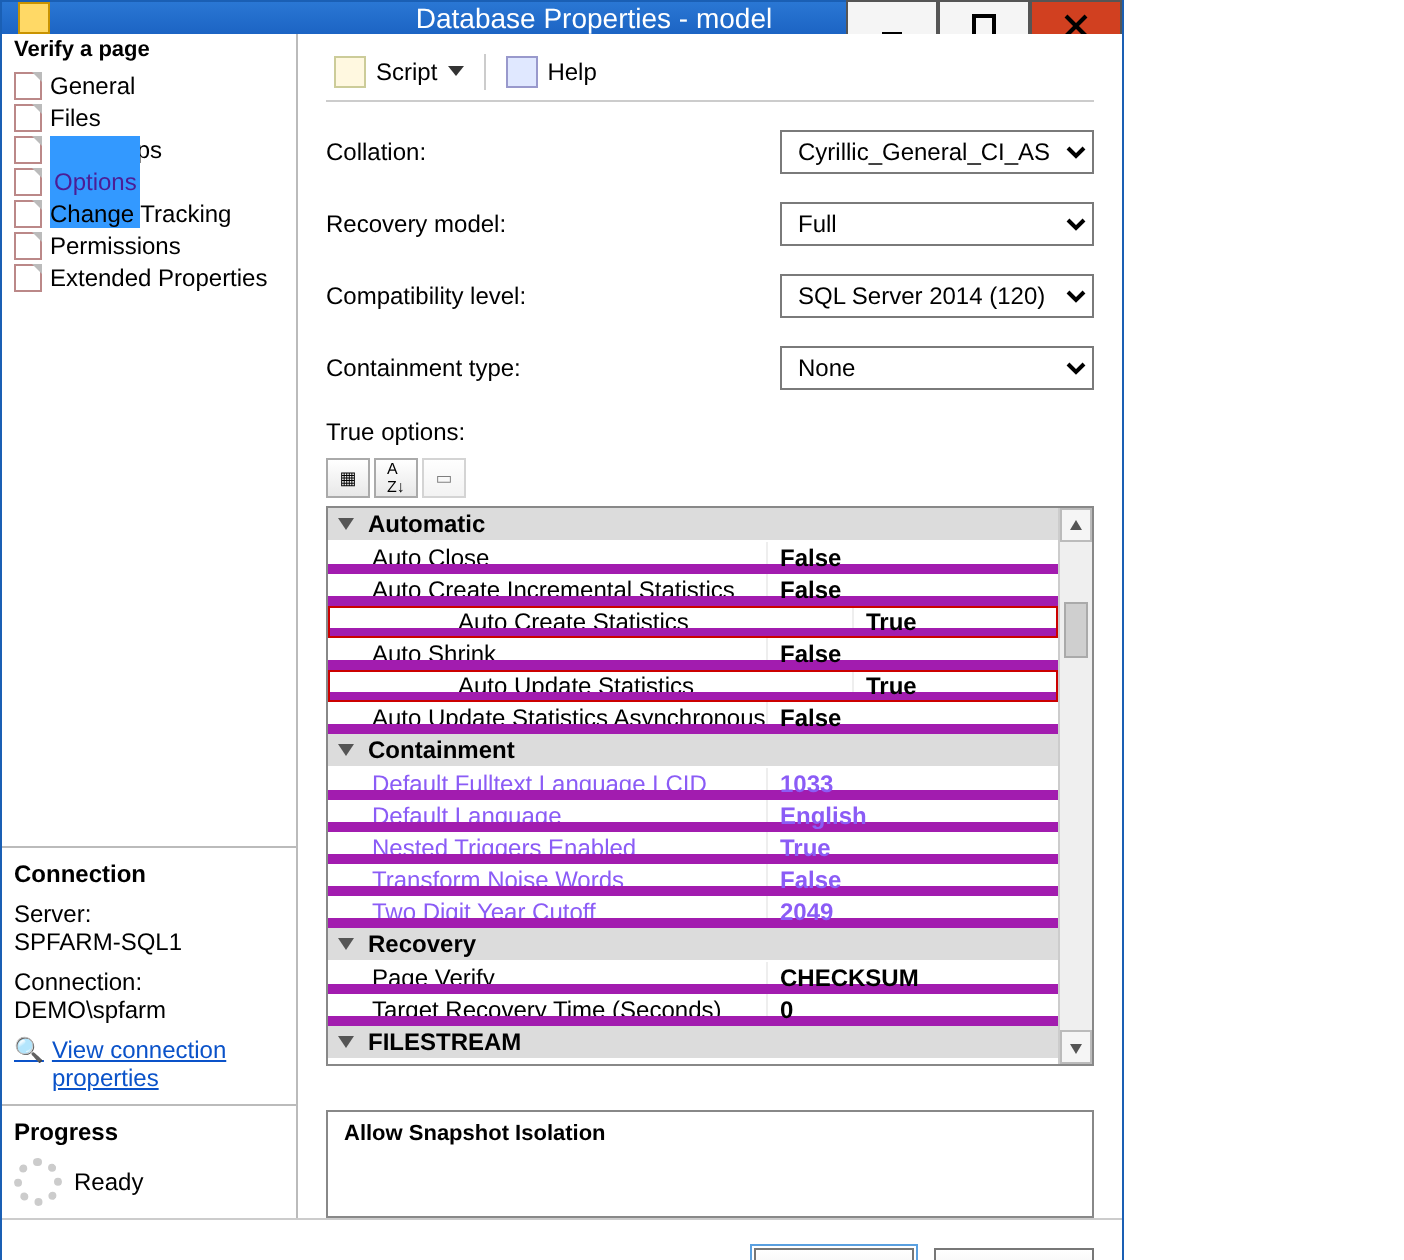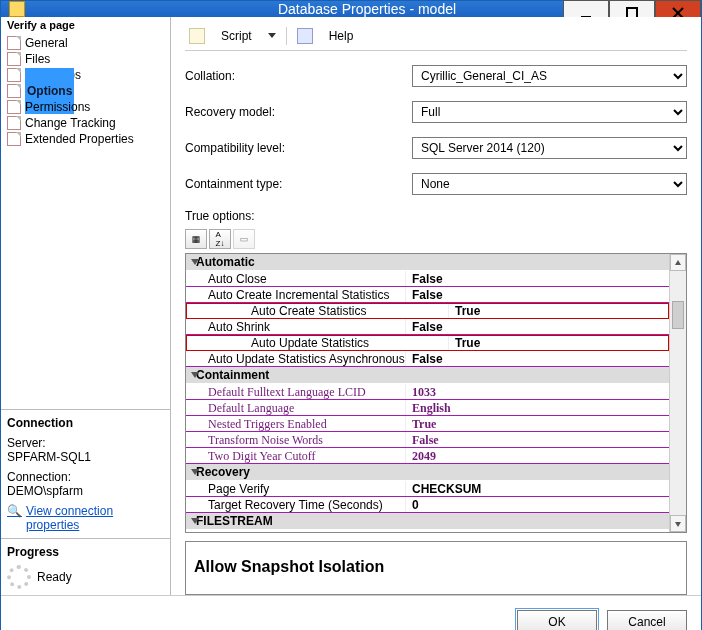--- a/index.html
+++ b/index.html
@@ -1,67 +1,67 @@
 <!DOCTYPE html>
 <html><head>
 <meta charset="utf-8">
 <style>
   * { box-sizing: border-box; margin: 0; padding: 0; font-family: "Segoe UI", Tahoma, sans-serif; font-size: 12px; }
   body { background: #fff; }
-  .window { width: 702px; height: 630px; border: 1px solid #1a5fb4; display: flex; flex-direction: column; }
+  .window { width: 562px; height: 630px; border: 1px solid #1a5fb4; display: flex; flex-direction: column; }
   .titlebar { height: 32px; background: linear-gradient(#2a77d4,#1c64c4); display: flex; align-items: center; color: #fff; position: relative; }
   .titlebar .icon { width: 16px; height: 16px; margin: 0 8px; background: #ffd966; border:1px solid #c99300; }
   .titlebar .title { flex:1; text-align:center; font-size:14px; font-weight:400; }
   .winbtns { display:flex; position:absolute; right:0; top:-1px; }
   .winbtn { width:46px; height:26px; border:1px solid #555; background:#f5f5f5; display:flex; align-items:center; justify-content:center; font-family:sans-serif; }
   .winbtn.close { background:#d14020; color:#000; }
   .winbtn svg { width:12px; height:12px; }
   .body { flex:1; display:flex; background:#fff; position:relative; }
   .leftpane { width:170px; border-right:1px solid #bbb; display:flex; flex-direction:column; }
   .sect-title { font-weight:700; font-size:11px; padding:2px 6px; background:#fff; }
   .tree { padding:2px 4px 4px 4px; flex:0 0 auto; }
   .tree-item { display:flex; align-items:center; gap:4px; height:16px; padding:0 2px; }
-  .tree-item.selected span.lbl { background:#3399ff; color:#0f172a; padding:16px 2px;font-weight:bold; }
+  .tree-item.selected span.lbl { background:#3399ff; color:#4c1d95; padding:16px 2px; }
   .tree-item .pg-icon { width:14px; height:14px; background:#fff; border:1px solid #b88; position:relative; }
   .tree-item .pg-icon::after{content:"";position:absolute;right:-1px;top:-1px;border-top:5px solid #bbb;border-left:5px solid transparent;}
   .leftpane .spacer { flex:1; }
   .conn { border-top:1px solid #bbb; padding:6px; font-size:11px; }
   .conn b { font-weight:700; display:block; margin-bottom:6px; }
   .conn .lbl { margin-top:6px; }
   .conn a { color:#0a52c9; text-decoration:underline; display:flex; gap:4px; align-items:flex-start; margin-top:6px;}
   .progress { border-top:1px solid #bbb; padding:6px; font-size:11px; }
   .spinner { width:24px; height:24px; border:4px dotted #ccc; border-radius:50%; display:inline-block; vertical-align:middle; margin-right:6px;}
   .rightpane { flex:1; display:flex; flex-direction:column; padding:8px 14px 0 14px; }
   .toolbar { display:flex; align-items:center; gap:6px; border-bottom:1px solid #ccc; padding-bottom:4px; height:26px;}
-  .tb-btn { display:flex; align-items:center; gap:16px; padding:2px 4px; }
+  .tb-btn { display:flex; align-items:center; gap:5px; padding:2px 4px; }
   .tb-btn .ic { width:16px; height:16px; background:#fff8e0; border:1px solid #cc9; }
   .tb-btn .ic.help { background:#e0e8ff; border-color:#99c; }
   .tb-drop { width:0;height:0;border-left:4px solid transparent;border-right:4px solid transparent;border-top:5px solid #333; }
   .formrow { display:flex; align-items:center; margin-top:14px;gap:37px; }
   .formrow .flabel { width:190px; font-size:12px; }
   .formrow select { flex:1; height:22px; border:1px solid #7a7a7a; background:#fff; padding:0 4px; font-size:12px;}
   .other-label { margin-top:14px; font-size:12px; }
   .gridbtns { display:flex; gap:2px; margin:6px 0 4px 0; }
   .gridbtns .gb { width:22px; height:20px; border:1px solid #aaa; background:linear-gradient(#fff,#e8e8e8); display:flex; align-items:center;justify-content:center; font-size:9px;}
   .gb.small{font-size:8px;}
   .gridwrap { border:1px solid #888; height:280px; display:flex; }
   .gridbody { flex:1; overflow:hidden; background:#fff; position:relative;}
   .gridscroll { width:17px; background:#efefef; border-left:1px solid #ccc; display:flex; flex-direction:column; }
   .gridscroll .arr{height:17px;border:1px solid #bbb;background:#f5f5f5;display:flex;align-items:center;justify-content:center;}
   .gridscroll .track{flex:1;position:relative;}
   .gridscroll .thumb{position:absolute;left:2px;right:2px;top:30px;height:28px;background:#cfcfcf;border:1px solid #aaa;}
   .gridscroll svg{width:8px;height:8px;}
-  .cat { background:#dcdcdc; font-weight:700; padding:1px 4px 1px 10px; border-bottom:1px solid #fff; position:relative; font-size:12px;}
+  .cat { background:#dcdcdc; font-weight:700; padding:1px 4px 1px 20px; border-bottom:1px solid #fff; position:relative; font-size:12px;}
   .cat::before{content:"";position:absolute;left:5px;top:5px;width:0;height:0;border-left:4px solid transparent;border-right:4px solid transparent;border-top:6px solid #555;}
-  .row { display:flex; border-bottom:1px solid #a21caf; font-size:12px; height:16px; line-height:16px;}
+  .row { display:flex; border-bottom:5px solid #a21caf; font-size:12px; height:16px; line-height:16px;}
   .row .k { flex:0 0 220px; padding-left:22px; border-right:1px solid #eee; overflow:hidden; white-space:nowrap;}
   .row .v { flex:1; padding-left:6px; font-weight:700; }
-  .row.grey .k,.row.grey .v{ color:#701a75;font-family:Liberation Serif, serif; }
+  .row.grey .k,.row.grey .v{ color:#8b5cf6; }
   .row.hi { outline:1px solid #c00; outline-offset:-1px; position:relative; z-index:1;padding-left:43px;}
-  .help-panel { border:1px solid #888; border-top:1px solid #888; margin-top:8px; height:54px; padding:16px 8px; font-weight:700; font-size:16px; }
+  .help-panel { border:1px solid #888; border-top:1px solid #888; margin-top:22px; height:54px; padding:5px 8px; font-weight:700; font-size:11px; }
   .buttonbar { border-top:1px solid #ccc; padding:14px; display:flex; justify-content:flex-end; gap:10px; background:#fff;}
   .btn { min-width:80px; height:24px; border:1px solid #777; background:linear-gradient(#fff,#e8e8e8); font-size:12px;}
   .btn.primary{ outline:1px solid #5aa0e0; outline-offset:1px;}
 </style>
 </head>
 <body>
 
 <div class="window">
   <div class="titlebar">
     <div class="icon"></div>
@@ -100,25 +100,25 @@
         <div class="tree-item">
             <span class="pg-icon"></span>
             <span class="lbl">Filegroups</span>
           </div>
         <div class="tree-item selected">
             <span class="pg-icon"></span>
             <span class="lbl">Options</span>
           </div>
         <div class="tree-item">
             <span class="pg-icon"></span>
+            <span class="lbl">Change Tracking</span>
+          </div>
+        <div class="tree-item">
+            <span class="pg-icon"></span>
             <span class="lbl">Permissions</span>
-          </div>
-        <div class="tree-item">
-            <span class="pg-icon"></span>
-            <span class="lbl">Change Tracking</span>
           </div>
         <div class="tree-item">
             <span class="pg-icon"></span>
             <span class="lbl">Extended Properties</span>
           </div>
       </div>
       <div class="spacer"></div>
       <div class="conn">
         <b>Connection</b>
         <div class="lbl">Server:</div>

